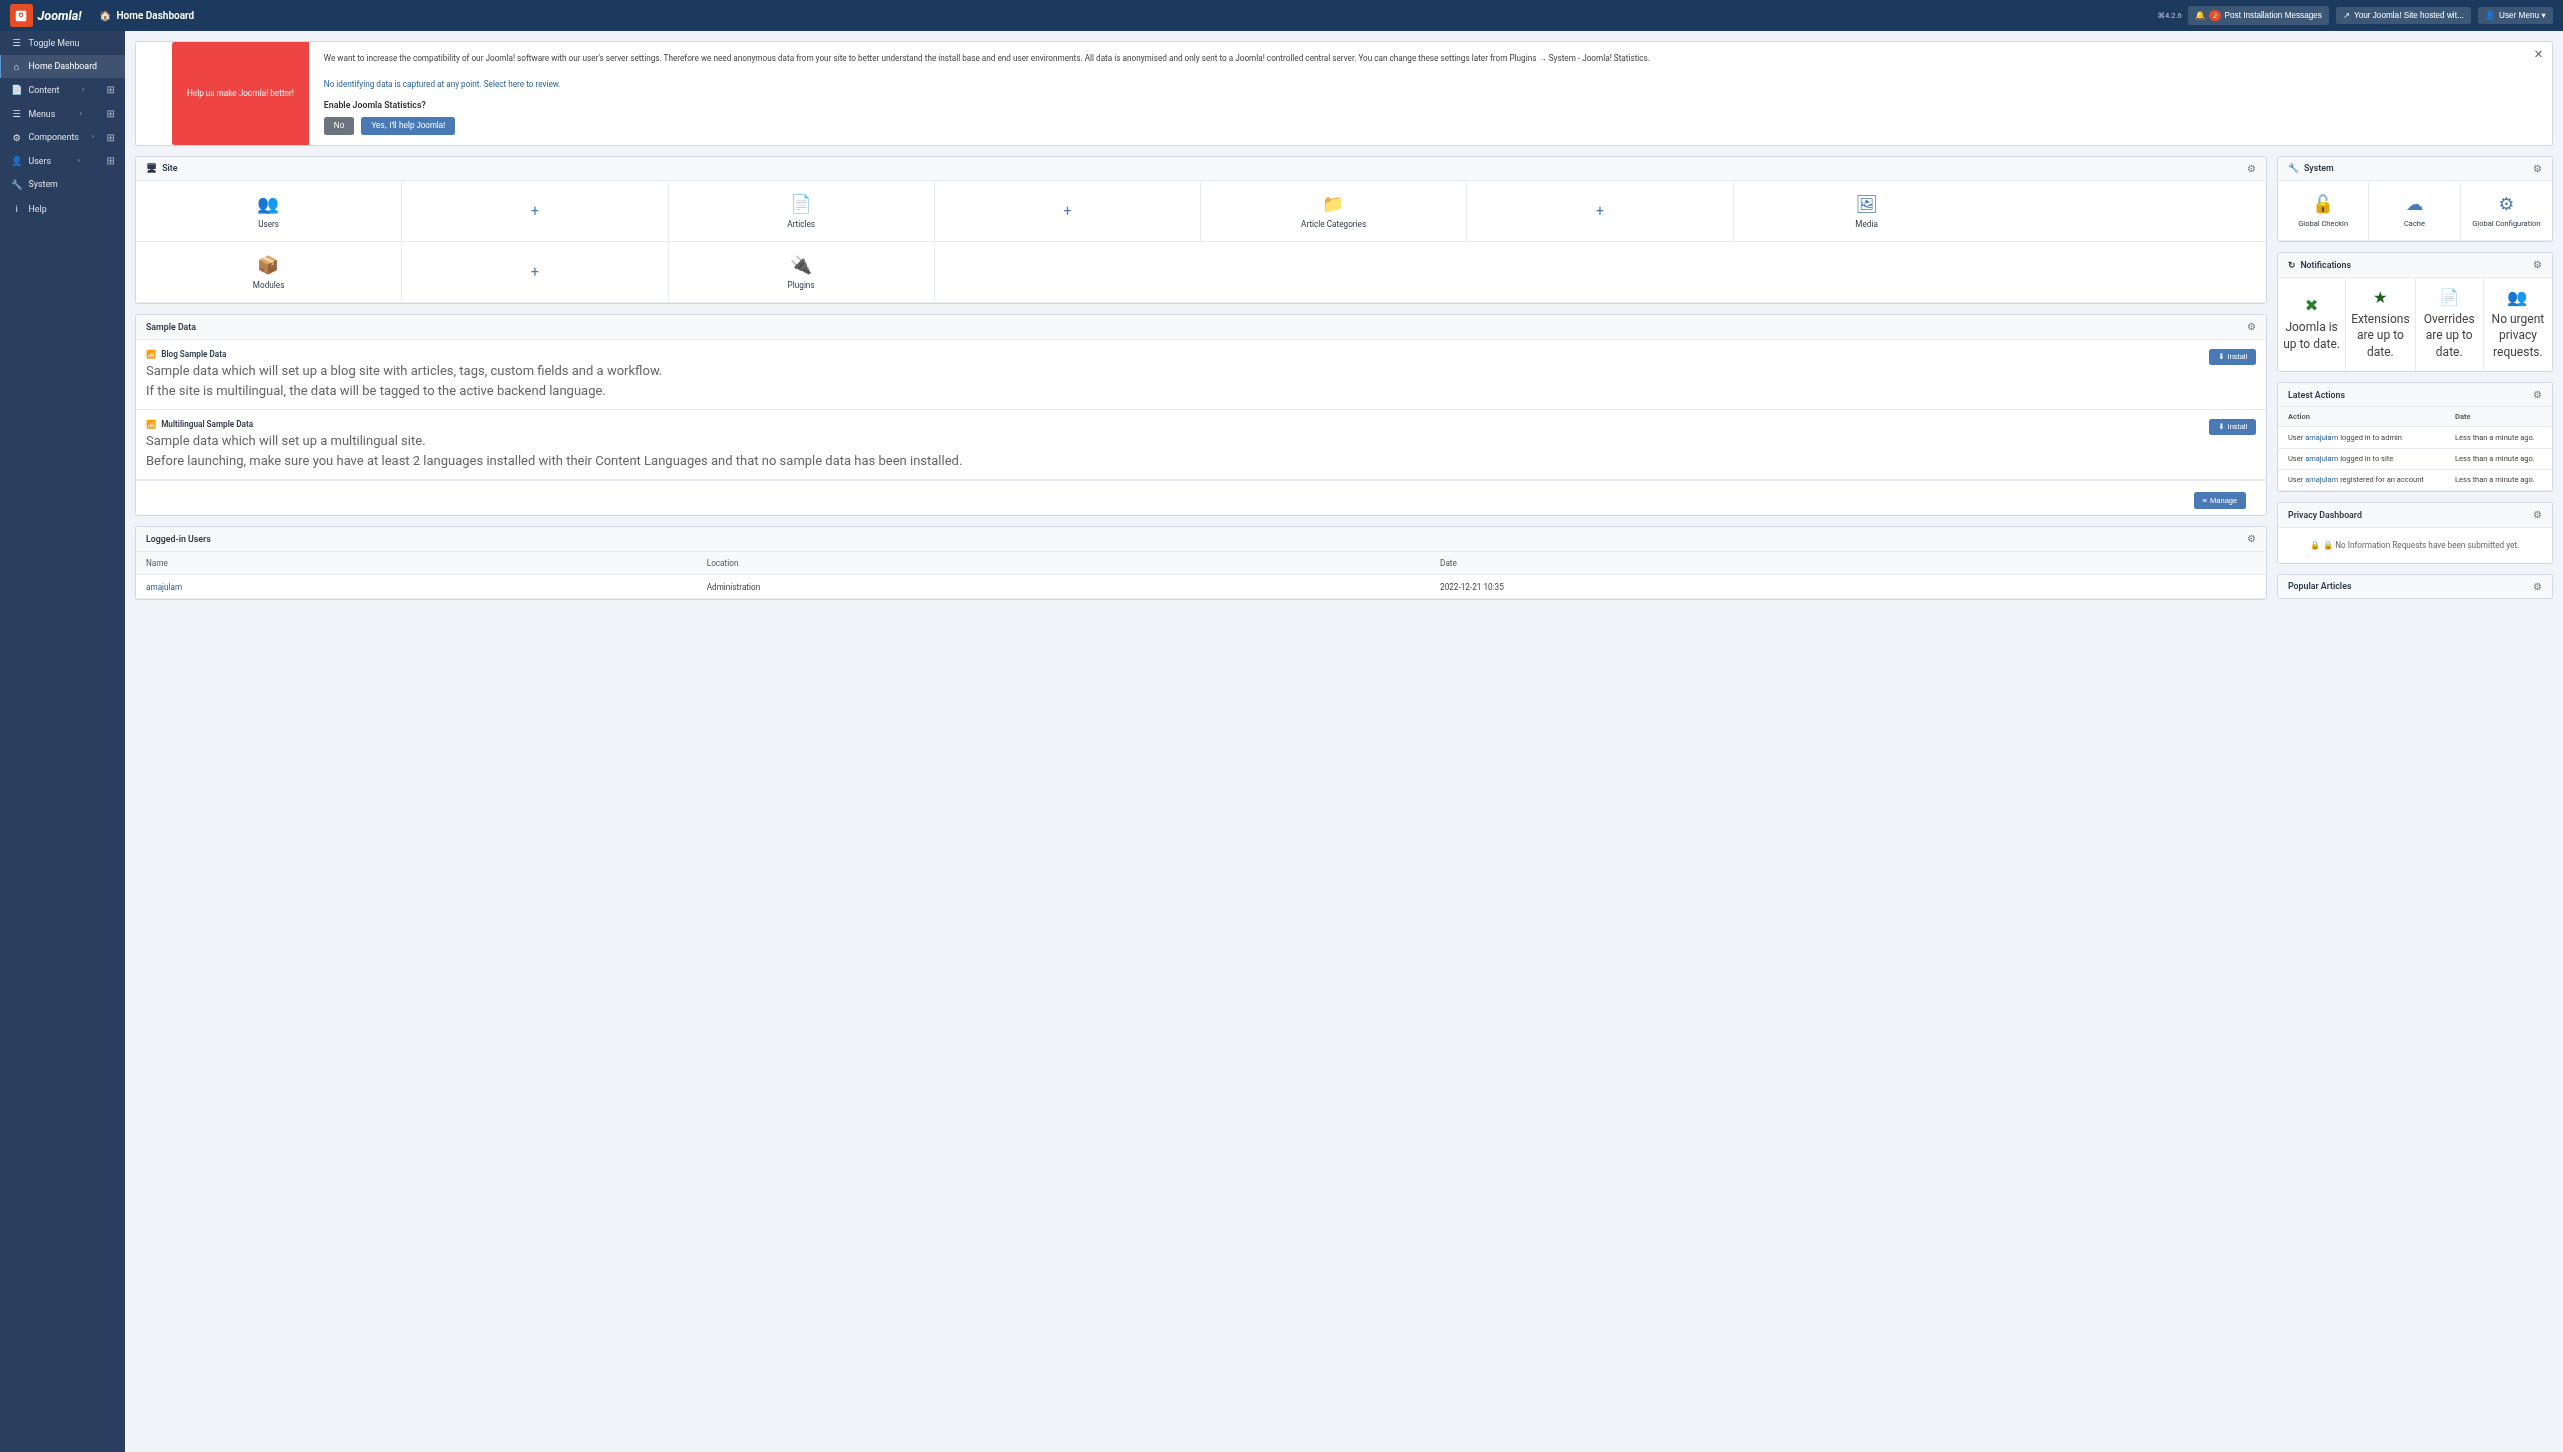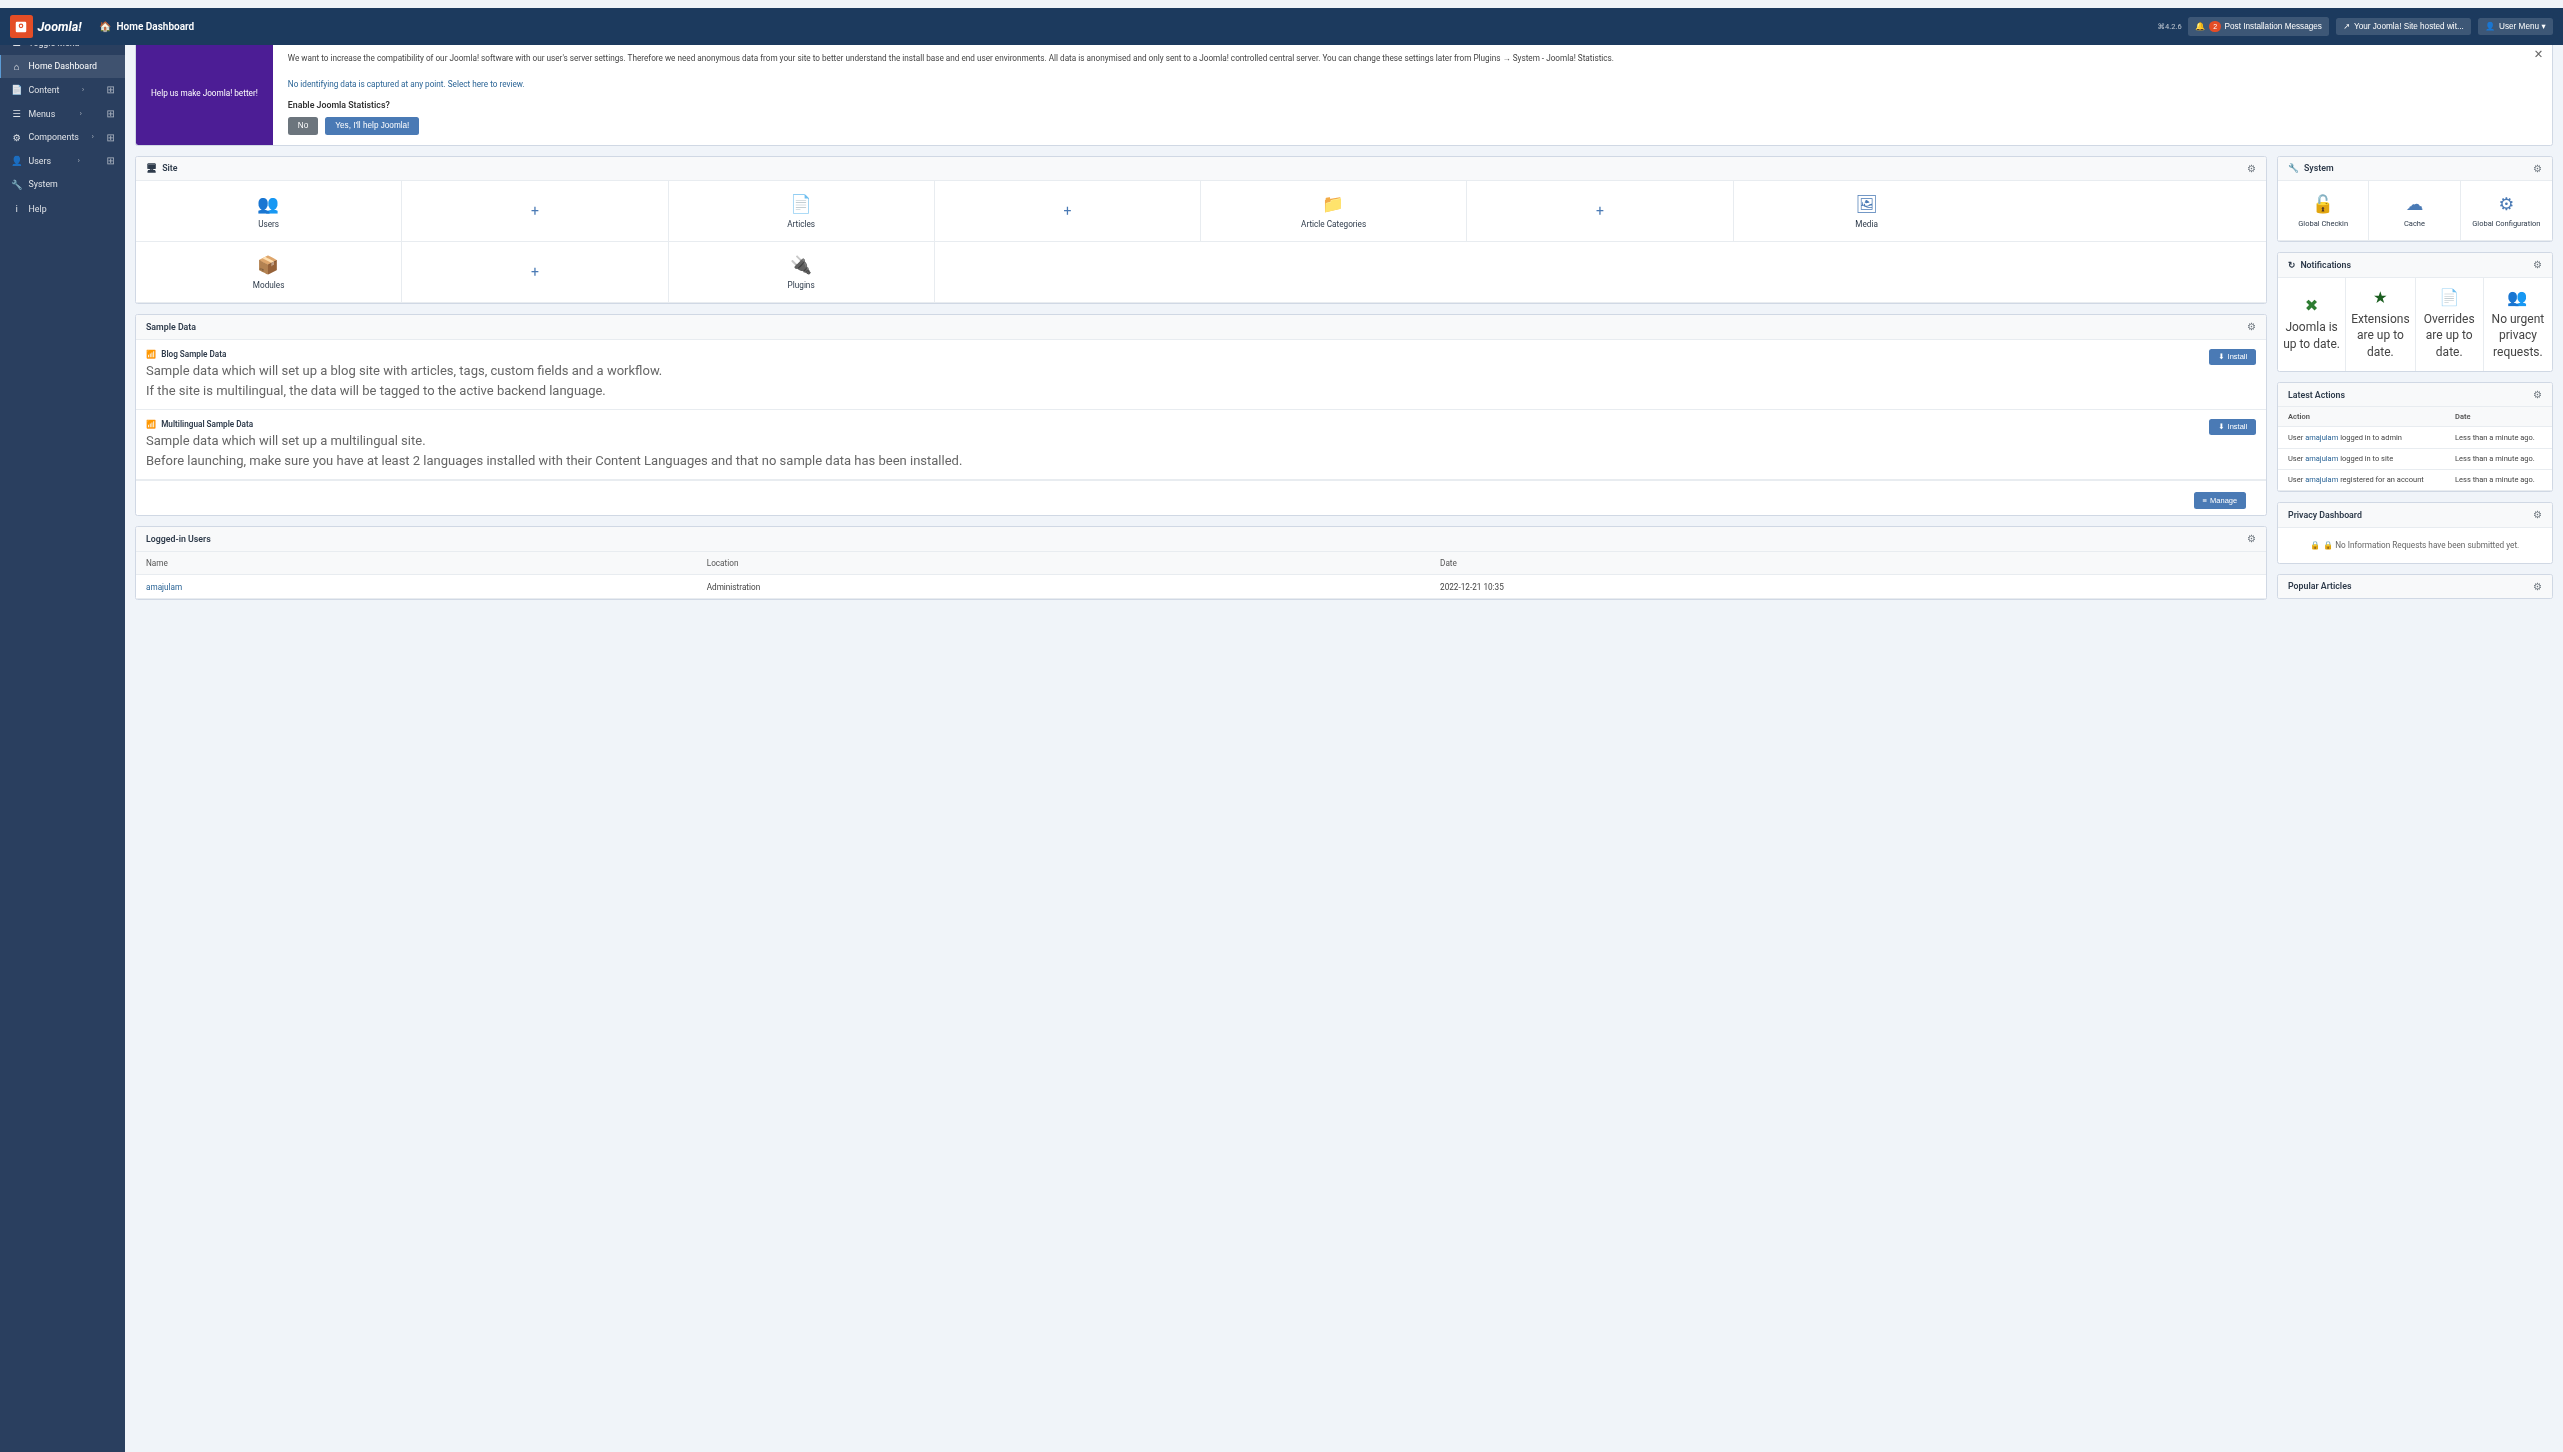--- a/index.html
+++ b/index.html
@@ -1,19 +1,19 @@
 <!DOCTYPE html>
 <html style="font-size:10px"><head>
   <meta charset="utf-8">
   <style>
     * { box-sizing: border-box; margin: 0; padding: 0; }
     body { font-family: -apple-system, BlinkMacSystemFont, 'Segoe UI', Roboto, sans-serif; font-size: 8.8px; background: #f0f4f9; color: #2d3a4a; }
 
     
-    .topbar { background: #1c3a5e; display: flex; align-items: center; height: 37px; padding: 0 10px; gap: 7.5px; color: #fff; position: fixed; top: 8px; left: 0; right: 0; z-index: 100; }
+    .topbar { background: #1c3a5e; display: flex; align-items: center; height: 31px; padding: 0 10px; gap: 7.5px; color: #fff; position: fixed; top: 0; left: 0; right: 0; z-index: 100; }
     .topbar-logo { display: flex; align-items: center; gap: 5px; font-size: 11.3px; font-weight: bold; color: #fff; margin-right: 10px; }
     .topbar-logo .joomla-icon { width: 22.6px; height: 22.6px; background: #e44d26; border-radius: 2.5px; display: flex; align-items: center; justify-content: center; font-size: 12.5px; }
     .topbar-title { font-size: 10px; font-weight: 600; display: flex; align-items: center; gap: 5px; }
     .topbar-spacer { flex: 1; }
     .topbar-right { display: flex; align-items: center; gap: 6.3px; }
     .topbar-btn { background: rgba(255,255,255,0.15); border: none; color: #fff; padding: 3.8px 7.5px; border-radius: 2.5px; cursor: pointer; font-size: 8.2px; display: flex; align-items: center; gap: 3.8px; white-space: nowrap; }
     .topbar-badge { background: #e44d26; color: #fff; border-radius: 50%; width: 11.3px; height: 11.3px; font-size: 7px; display: flex; align-items: center; justify-content: center; }
     .topbar-version { font-size: 7.5px; color: rgba(255,255,255,0.7); }
 
     
@@ -22,21 +22,21 @@
     .sidebar-item:hover, .sidebar-item.active { background: rgba(255,255,255,0.1); border-left-color: #5b9bd5; color: #fff; }
     .sidebar-item .icon { width: 11.3px; text-align: center; font-size: 9.4px; }
     .sidebar-item .arrow { margin-left: auto; font-size: 7px; opacity: 0.7; }
     .sidebar-item .add-btn { margin-left: auto; font-size: 10px; opacity: 0.7; }
 
     
     .main { margin-left: 125px; margin-top: 31px; padding: 10px; min-height: calc(100vh - 31px); }
 
     
     .notice-banner { background: #fff; border: 0.6px solid #d0d8e4; border-radius: 2.5px; display: flex; margin-bottom: 10px; position: relative; }
-    .notice-banner-left { background: #4c1d95; color: #fff; padding: 12.5px 15px; border-radius: 2.5px 0 0 2.5px; display: flex; align-items: center; justify-content: center; text-align: center; font-size: 8.2px; min-width: 113px; }
+    .notice-banner-left { background: #ef4444; color: #fff; padding: 12.5px 15px; border-radius: 2.5px 0 0 2.5px; display: flex; align-items: center; justify-content: center; text-align: center; font-size: 8.2px; min-width: 113px; margin-left: 36px; }
     .notice-banner-body { padding: 10px 25px 10px 15px; flex: 1; font-size: 8.2px; line-height: 1.6; color: #444; }
     .notice-banner-body a { color: #2a6496; }
     .notice-banner-body .enable-text { font-weight: 600; margin: 6.3px 0 5px; font-size: 8.8px; color: #333; }
     .notice-banner-close { position: absolute; top: 6.3px; right: 8.8px; cursor: pointer; font-size: 11.3px; color: #666; background: none; border: none; }
     .btn-no { background: #6c757d; color: #fff; border: none; padding: 4.4px 10px; border-radius: 2.5px; cursor: pointer; font-size: 8.2px; margin-right: 5px; }
     .btn-yes { background: #4a7ab5; color: #fff; border: none; padding: 4.4px 10px; border-radius: 2.5px; cursor: pointer; font-size: 8.2px; }
 
     
     .dashboard-grid { display: grid; grid-template-columns: 1fr 276px; gap: 10px; }
     .left-col { display: flex; flex-direction: column; gap: 10px; }

